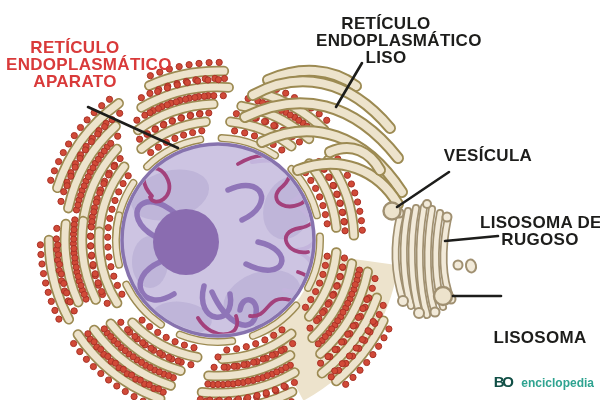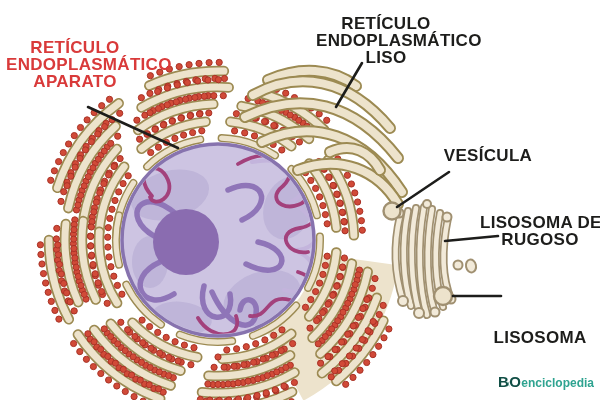--- a/index.html
+++ b/index.html
@@ -11,21 +11,21 @@
   .lbl{
     position:absolute;text-align:center;
     font-weight:700;font-size:17px;line-height:17px;letter-spacing:.3px;
     white-space:nowrap;
   }
   .watermark{
     position:absolute;display:flex;align-items:baseline;justify-content:flex-end;
     font-weight:800;
   }
   .watermark .big{font-size:15px;letter-spacing:-.5px;}
-  .watermark .rest{font-size:12px;font-weight:600;margin-left:1px;letter-spacing:0;}
+  .watermark .rest{font-size:12px;font-weight:600;margin-left:8px;letter-spacing:0;}
   .watermark svg{align-self:center;margin:0 -1px 0 -1px;}
 </style>
 </head>
 <body>
 
 <div class="stage">
 
   <svg class="art" id="art" width="600" height="400" viewBox="0 0 600 400">
       <g>
         <path d="M 317.02680687415705 253.91731009600653 A 100 100 0 0 1 264.9471562785891 328.29475928589267 L 303.44382442703215 400.6964619003247 A 182 182 0 0 0 398.22878851096584 265.3295043747319 Z" fill="#ede3cc" stroke="none"></path>

